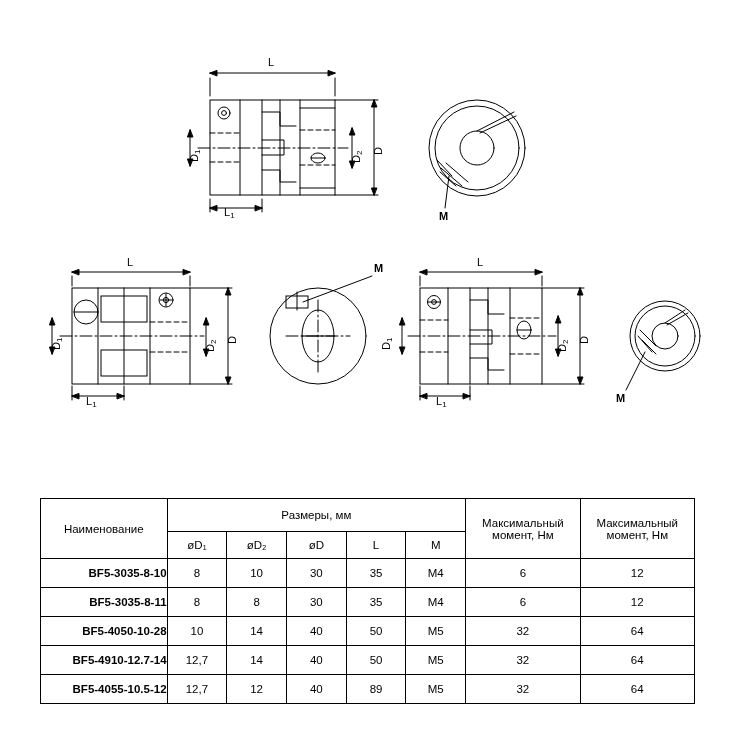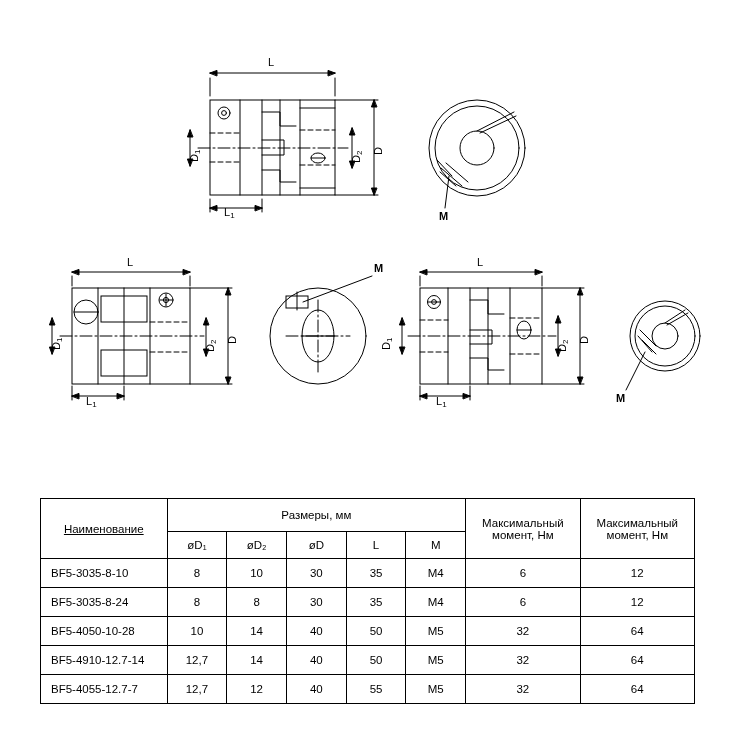--- a/index.html
+++ b/index.html
@@ -26,22 +26,22 @@
     font-size:11.5px;
   }
   .spec-table th,.spec-table td{
     border:1px solid #000;
     text-align:center;
     padding:0;
     height:28px;
     font-weight:normal;
   }
   .spec-table th{font-weight:normal;}
-  .spec-table td.name{ text-align:left; padding-left:10px;}
-  .col-name{width:124px;text-decoration:underline;}
+  .spec-table td.name{ text-align:right; padding-left:10px;font-weight:bold;}
+  .col-name{width:124px;}
   .col-d{width:58px;}
   .col-nom{width:112px;}
   .col-max{width:112px;}
   .hdr-row1 th{height:32px;}
   .hdr-row2 th{height:26px;}
 </style>
 </head>
 <body>
 
 <div class="stage">
@@ -316,21 +316,21 @@
         <td class="name">BF5-3035-8-10</td>
         <td>8</td>
         <td>10</td>
         <td>30</td>
         <td>35</td>
         <td>M4</td>
         <td>6</td>
         <td>12</td>
       </tr>
       <tr>
-        <td class="name">BF5-3035-8-24</td>
+        <td class="name">BF5-3035-8-11</td>
         <td>8</td>
         <td>8</td>
         <td>30</td>
         <td>35</td>
         <td>M4</td>
         <td>6</td>
         <td>12</td>
       </tr>
       <tr>
         <td class="name">BF5-4050-10-28</td>
@@ -346,25 +346,25 @@
         <td class="name">BF5-4910-12.7-14</td>
         <td>12,7</td>
         <td>14</td>
         <td>40</td>
         <td>50</td>
         <td>M5</td>
         <td>32</td>
         <td>64</td>
       </tr>
       <tr>
-        <td class="name">BF5-4055-12.7-7</td>
+        <td class="name">BF5-4055-10.5-12</td>
         <td>12,7</td>
         <td>12</td>
         <td>40</td>
-        <td>55</td>
+        <td>89</td>
         <td>M5</td>
         <td>32</td>
         <td>64</td>
       </tr>
     </tbody>
   </table>
 
 </div>
 
 </body></html>

